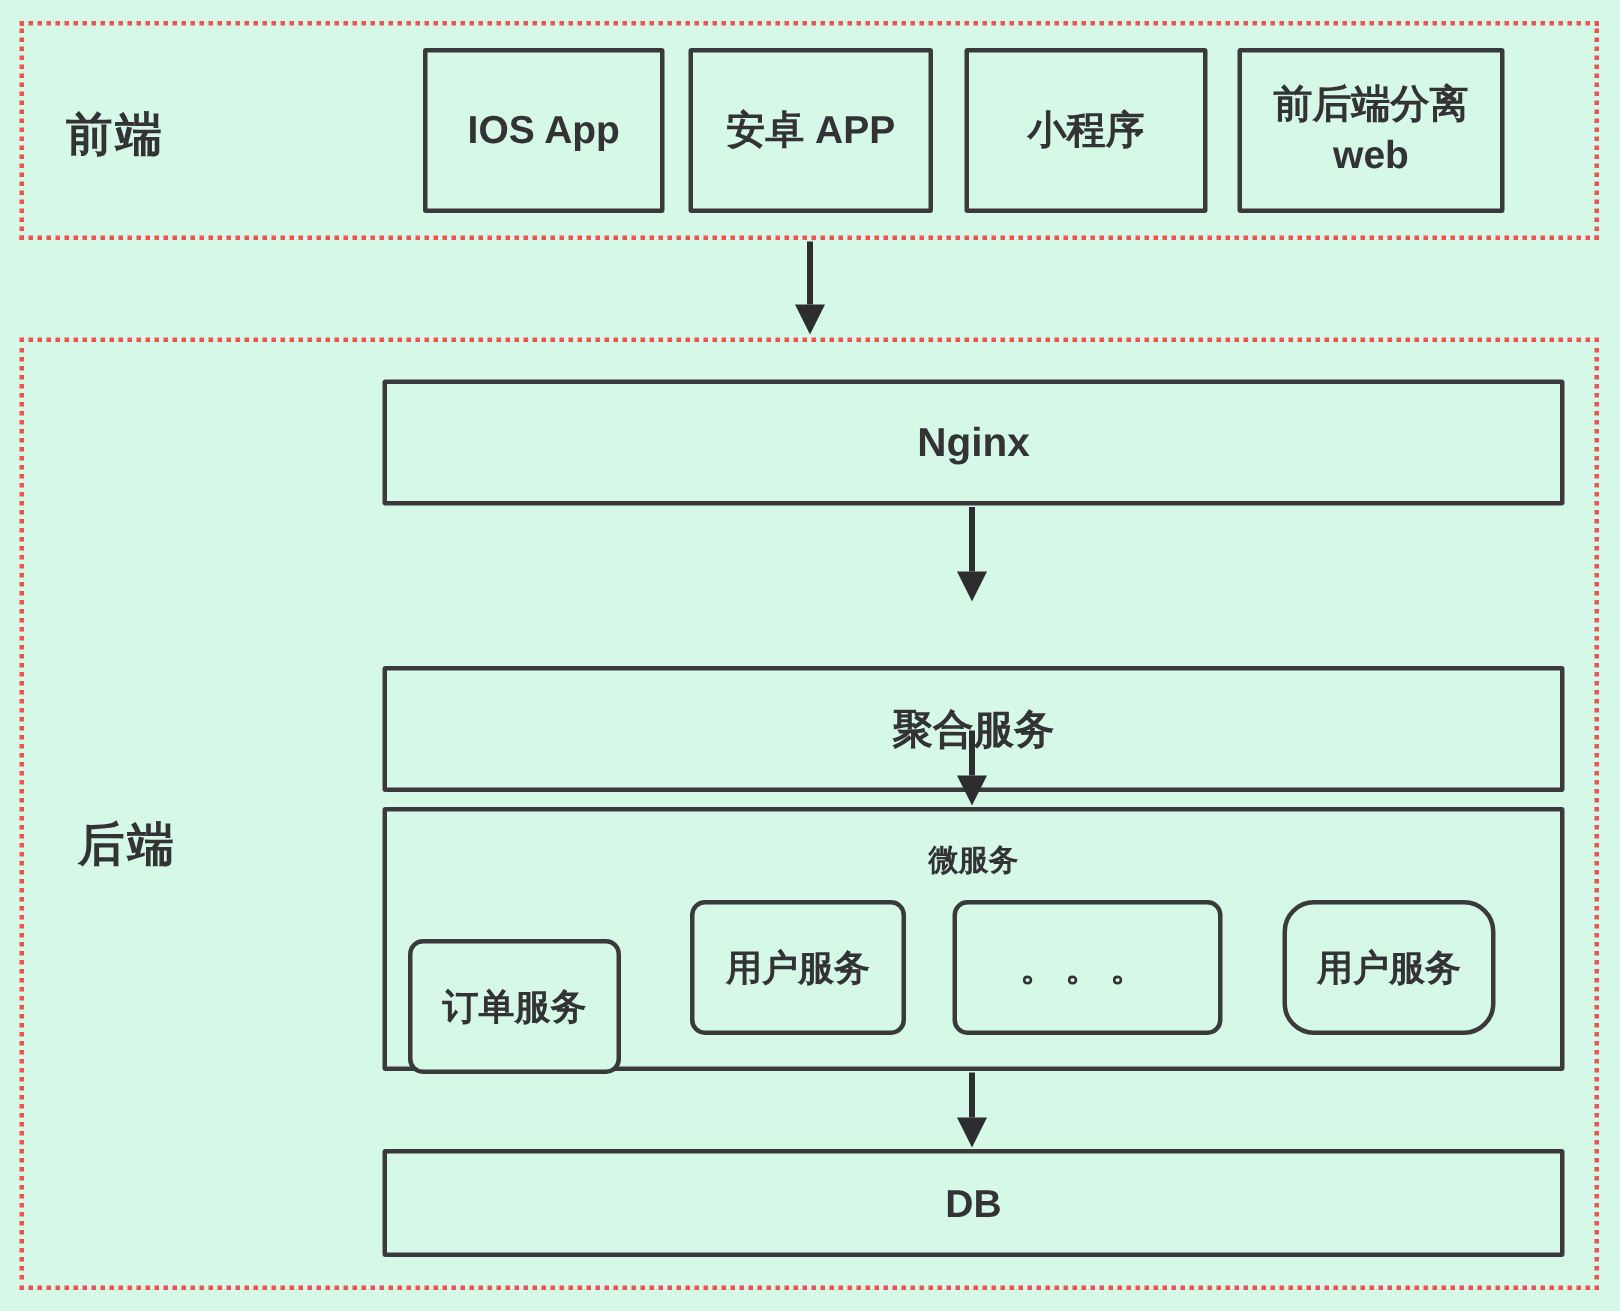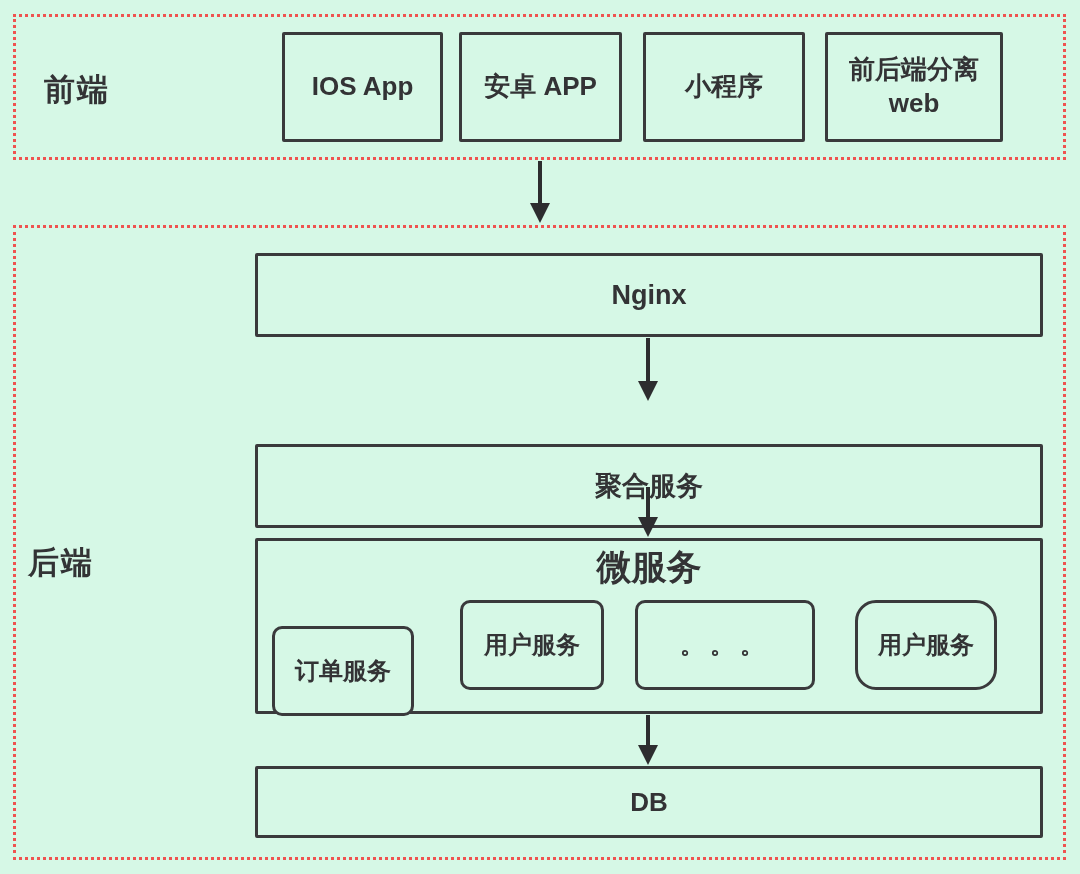--- a/index.html
+++ b/index.html
@@ -18,21 +18,21 @@
   }
   .section-frontend{left:13px;top:14px;width:1053px;height:146px;}
   .section-backend{left:13px;top:225px;width:1053px;height:635px;}
 
   .section-label{
     position:absolute;
     font-size:31px;font-weight:700;color:#333335;
     line-height:1;letter-spacing:2px;
   }
   .label-frontend{left:44px;top:74px;}
-  .label-backend{left:28px;top:547px;}
+  .label-backend{left:52px;top:547px;}
 
   .node{
     position:absolute;box-sizing:border-box;
     border:3px solid #3a3a3c;background:#d6f8e6;
     display:flex;align-items:center;justify-content:center;
     text-align:center;font-weight:600;color:#333335;
     border-radius:2px;
   }
   
   .fe-box{top:32px;height:110px;font-size:26px;line-height:1.3;padding:0 12px;}
@@ -46,22 +46,22 @@
   .bk-nginx{top:253px;height:84px;}
   .bk-agg{top:402px;height:84px;margin-top:42px;}
   .bk-db{top:766px;height:72px;font-size:26px;}
 
   .bk-micro{
     top:538px;height:176px;
     align-items:flex-start;
   }
   .micro-title{
     width:100%;text-align:center;
-    font-size:35px;font-weight:600;
-    padding-top:3px;
+    font-size:20px;font-weight:600;
+    padding-top:19px;
   }
   .micro-inner{
     position:absolute;top:600px;height:90px;
     border-radius:10px;font-size:24px;
   }
   .mi-order{left:272px;width:142px;margin-top:26px;}
   .mi-product{left:460px;width:144px;}
   .mi-more{left:635px;width:180px;letter-spacing:6px;}
   .mi-user{left:855px;width:142px;border-radius:21px;}
 

